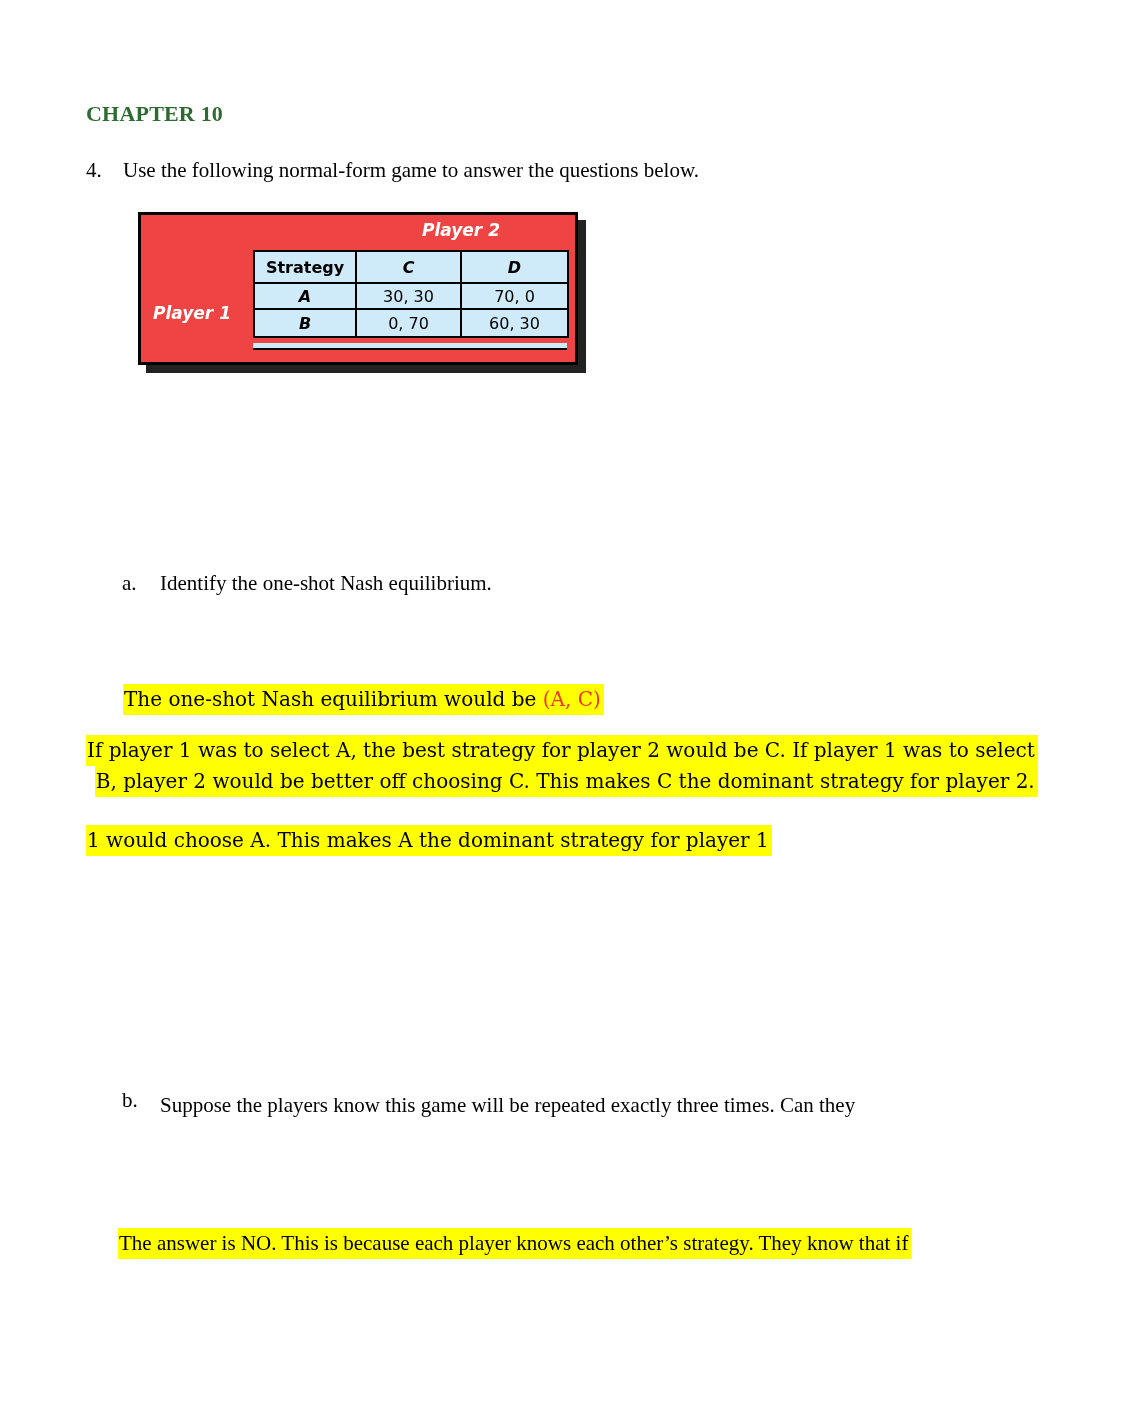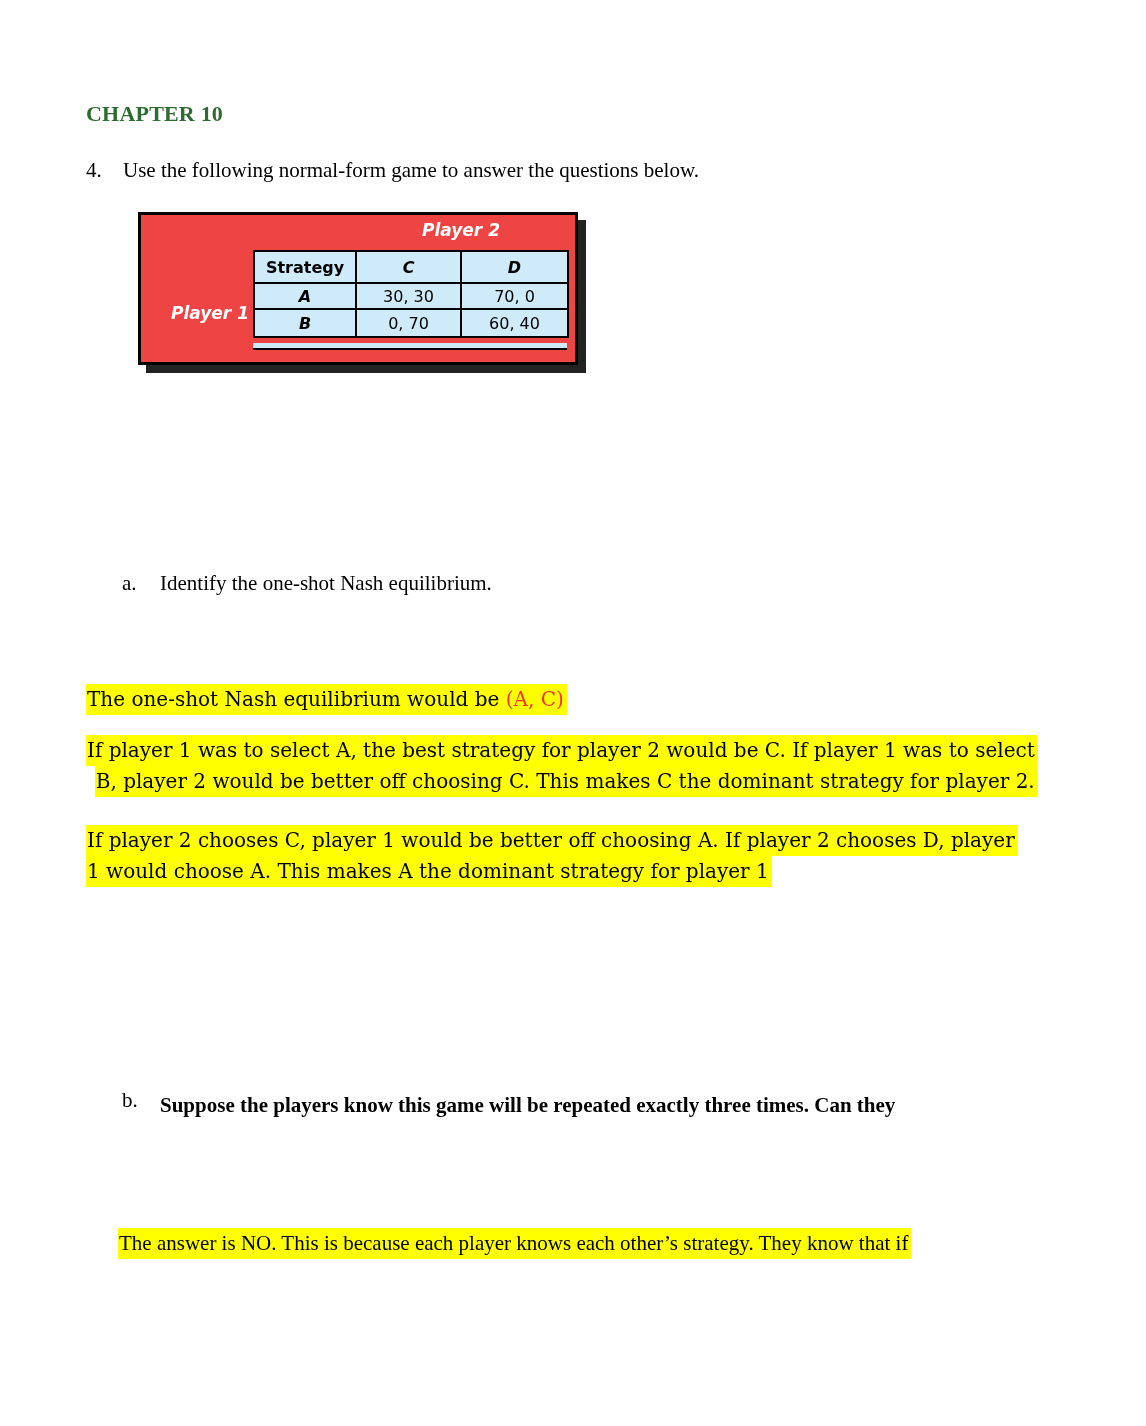--- a/index.html
+++ b/index.html
@@ -19,40 +19,40 @@
     font-family: "Liberation Serif", serif;
     letter-spacing: 0.2px;
   }
   .q-row { position: absolute; display: flex; font-size: 21px; }
   .q4 { left: 86px; top: 158px; }
   .q4 .marker { width: 37px; }
   .part-a { left: 122px; top: 571px; }
   .part-a .marker { width: 38px; }
   .part-b { left: 122px; top: 1088px; }
   .part-b .marker { width: 38px; }
-  .part-b .lines div { line-height: 34px; white-space: nowrap; font-weight: bold; }
+  .part-b .lines div { line-height: 34px; white-space: nowrap; }
 
   
   .figure { position: absolute; left: 138px; top: 212px; }
   .fig-frame {
     position: relative;
     width: 434px; height: 147px;
     background: #ef4444;
     border: 3px solid #000000;
     box-shadow: 8px 8px 0 0 #222222;
     font-family: "DejaVu Sans", sans-serif;
   }
   .player2-label {
     position: absolute; left: 214px; top: 5px; width: 212px;
     text-align: center; color: #ffffff;
     font-size: 17px; font-weight: bold; font-style: italic;
   }
   .player1-label {
     position: absolute; left: 12px; top: 88px;
-    color: #ffffff; font-size: 17px; font-weight: bold; font-style: italic; margin-left: 18px;
+    color: #ffffff; font-size: 17px; font-weight: bold; font-style: italic;
   }
   table.gtable {
     position: absolute; left: 112px; top: 35px;
     border-collapse: collapse;
   }
   table.gtable td {
     border: 2px solid #000000;
     background: #cfeaf8;
     text-align: center; vertical-align: middle;
     font-size: 16px; color: #000;
@@ -74,21 +74,21 @@
 
   
   .hl-block { position: absolute; left: 86px; }
   .hl-line { white-space: nowrap; height: 31px; }
   .hl-line .hl {
     display: inline-block; height: 31px; line-height: 31px;
     background: #ffff00; padding: 0 3px 0 1px;
   }
   .ans-a { font-family: "DejaVu Serif", serif; font-size: 20px; }
   .ans-b { font-family: "Liberation Serif", serif; font-size: 21px; }
-  .intro-line { top: 684px; }
+  .intro-line { top: 684px; margin-left: 37px; }
   .para1 { top: 735px; text-align: right; }
   .para2 { top: 825px; }
   .ans-b-block { top: 1228px; padding-left: 32px; }
   .red-text { color: #ed3427; }
 </style>
 </head>
 <body>
 
 <div class="chapter-heading">CHAPTER 10</div>
 
@@ -109,21 +109,21 @@
         <td class="c-d cell-letter">D</td>
       </tr>
       <tr class="row-a">
         <td class="c-strat cell-letter">A</td>
         <td class="c-c cell-pay">30, 30</td>
         <td class="c-d cell-pay">70, 0</td>
       </tr>
       <tr class="row-b">
         <td class="c-strat cell-letter">B</td>
         <td class="c-c cell-pay">0, 70</td>
-        <td class="c-d cell-pay">60, 40</td>
+        <td class="c-d cell-pay">60, 30</td>
       </tr>
     </tbody>
       </table>
     <div class="bottom-rule"></div>
   </div>
 </div>
 
 <div class="q-row part-a">
   <span class="marker">a.</span>
   <span>Identify the one-shot Nash equilibrium.</span>
@@ -136,21 +136,20 @@
     </span>
   </div>
 </div>
 
 <div class="hl-block ans-a para1">
   <div class="hl-line"><span class="hl">If player 1 was to select A, the best strategy for player 2 would be C. If player 1 was to select</span></div>
   <div class="hl-line"><span class="hl">B, player 2 would be better off choosing C. This makes C the dominant strategy for player 2.</span></div>
 </div>
 
 <div class="hl-block ans-a para2">
-  <div class="hl-line"><span class="hl">If player 2 chooses C, player 1 would be better off choosing A. If player 2 chooses D, player</span></div>
   <div class="hl-line"><span class="hl">1 would choose A. This makes A the dominant strategy for player 1</span></div>
 </div>
 
 <div class="q-row part-b">
   <span class="marker">b.</span>
   <span class="lines">
     <div>Suppose the players know this game will be repeated exactly three times. Can they</div>
   </span>
 </div>
 

